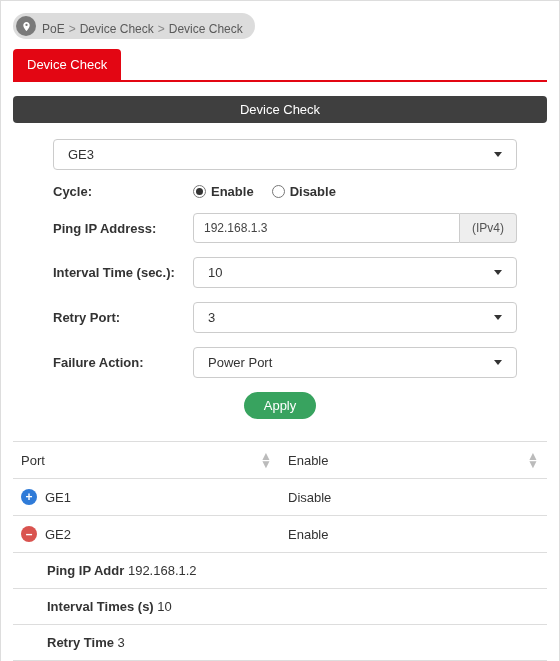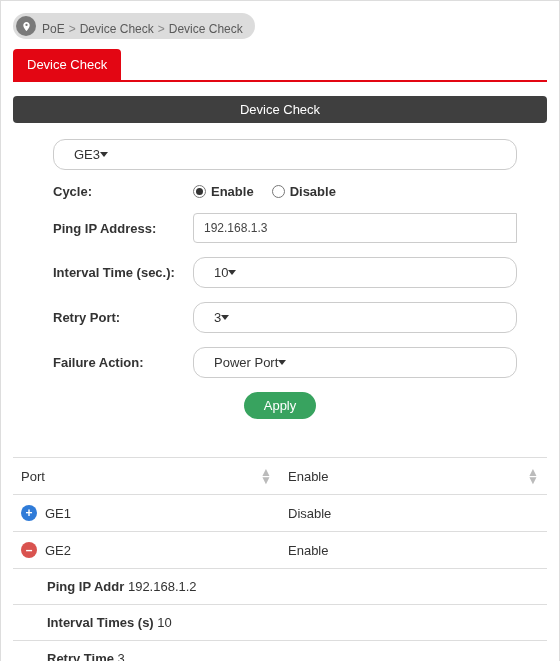--- a/index.html
+++ b/index.html
@@ -70,25 +70,26 @@
   }
   .row .label {
     width: 140px;
     font-weight: bold;
     font-size: 13px;
   }
   .row .control { flex: 1; }
   .select {
     width: 100%;
     border: 1px solid #ccc;
-    border-radius: 12px;
-    padding: 7px 20px;
+    border-radius: 4px;
+    padding: 7px 14px;
     font-size: 13px;
     background: #fff;
     display: flex;
+    justify-content: space-between;
     align-items: center;
     cursor: pointer;
   }
   .caret {
     width: 0; height: 0;
     border-left: 4px solid transparent;
     border-right: 4px solid transparent;
     border-top: 5px solid #333;
   }
   .radio-group { display: flex; gap: 18px; align-items: center; }
@@ -112,21 +113,21 @@
   }
   .addon {
     border: 1px solid #ccc;
     border-left: none;
     background: #eee;
     border-radius: 0 4px 4px 0;
     padding: 7px 12px;
     font-size: 12px;
     color: #555;
   }
-  .apply-wrap { text-align: center; margin: 4px 0 28px 0; }
+  .apply-wrap { text-align: center; margin: 4px 0 12px 0; }
   .apply-btn {
     background: #38a35f;
     color: #fff;
     border: none;
     padding: 6px 20px;
     border-radius: 14px;
     font-size: 13px;
     cursor: pointer;
   }
   
@@ -224,20 +225,21 @@
           </div>
         </div>
       </div>
     </div>
 
     <div class="row">
       <div class="label">Ping IP Address:</div>
       <div class="control">
         <div class="input-group">
           <input class="input" value="192.168.1.3" style="">
+          <span class="addon">(IPv4)</span>
         </div>
       </div>
     </div>
 
     <div class="row">
       <div class="label">Interval Time (sec.):</div>
       <div class="control">
         <div class="select">
           <span>10</span>
           <span class="caret"></span>

